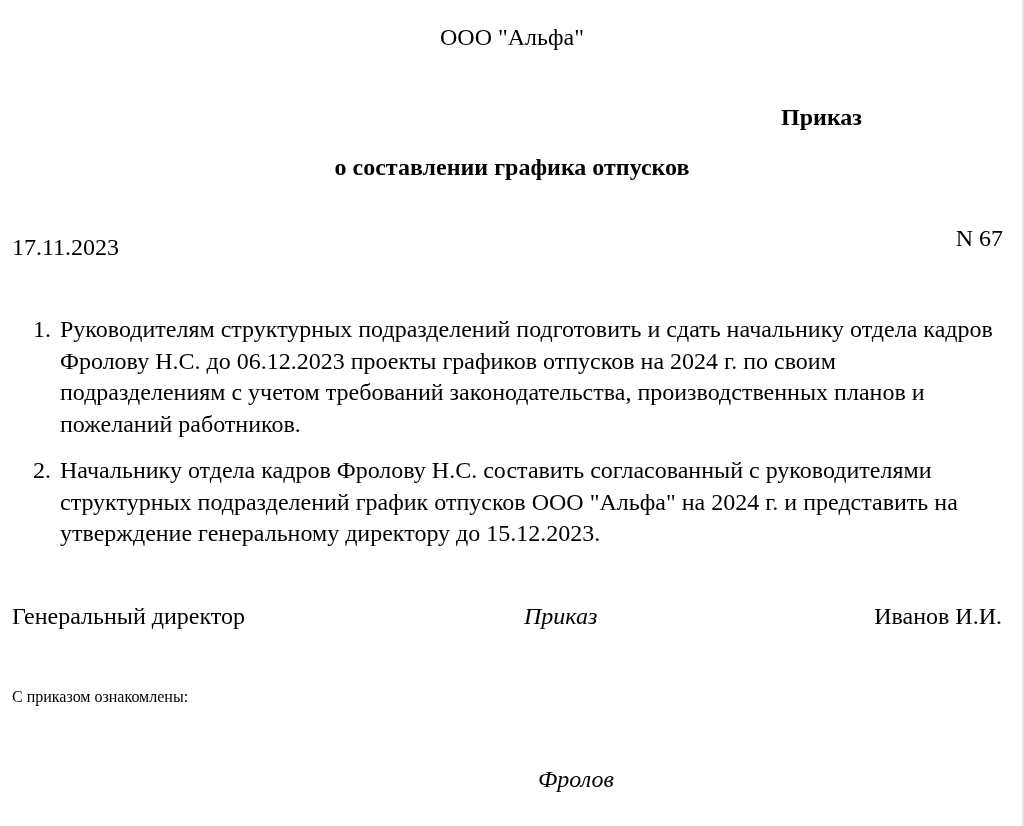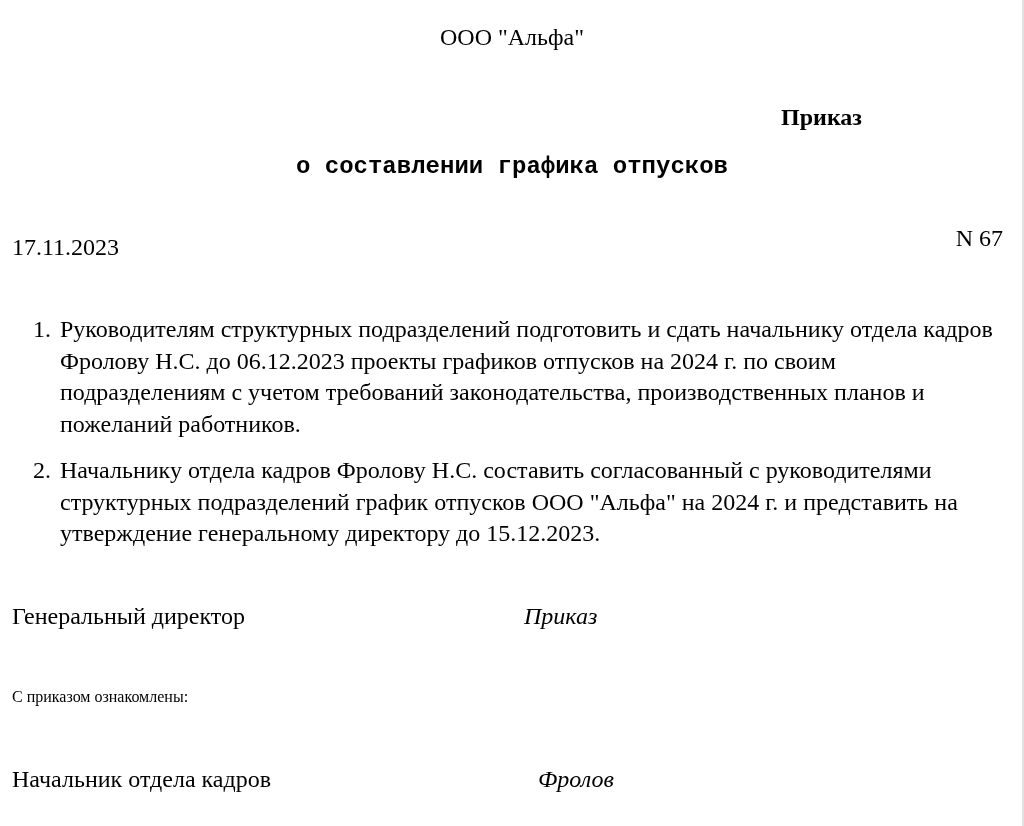--- a/index.html
+++ b/index.html
@@ -45,21 +45,20 @@
     }
     .subtitle {
       position: absolute;
       top: 152px;
       left: 0;
       width: 1024px;
       text-align: center;
       font-weight: bold;
       font-size: 24px;
       line-height: 30px;
-      font-family: Liberation Mono, monospace;
     }
     .date {
       position: absolute;
       top: 232px;
       left: 12px;
       font-size: 24px;
       line-height: 30px;
       text-align: right;
     }
     .number {
@@ -141,20 +140,20 @@
   </li>
   <li class="item">
     <span class="item-num">2.</span>
     <span>Начальнику отдела кадров Фролову Н.С. составить согласованный с руководителями структурных подразделений график отпусков ООО "Альфа" на 2024 г. и представить на утверждение генеральному директору до 15.12.2023.</span>
   </li>
 </ol>
 
 <div class="sign-row" style="top:601px;">
   <span class="sign-role">Генеральный директор</span>
   <span class="sign-signature" style="left:524px;">Приказ</span>
+  <span class="sign-name">Иванов И.И.</span>
 </div>
 
 <div class="ack">С приказом ознакомлены:</div>
 
 <div class="sign-row" style="top:764px;">
-  <span class="sign-role">Начальник отдела кадров</span>
   <span class="sign-signature" style="left:538px;text-align:center;">Фролов</span>
 </div>
 
 </body></html>

